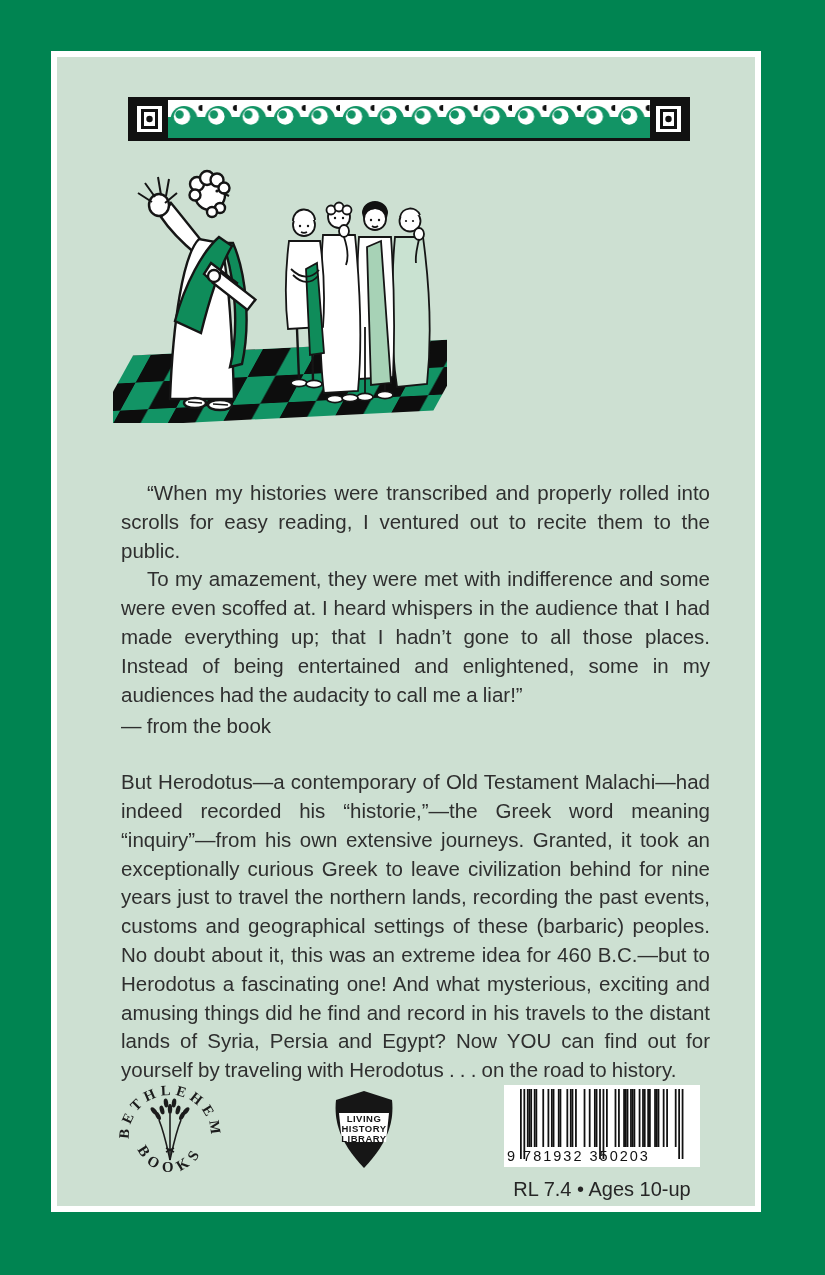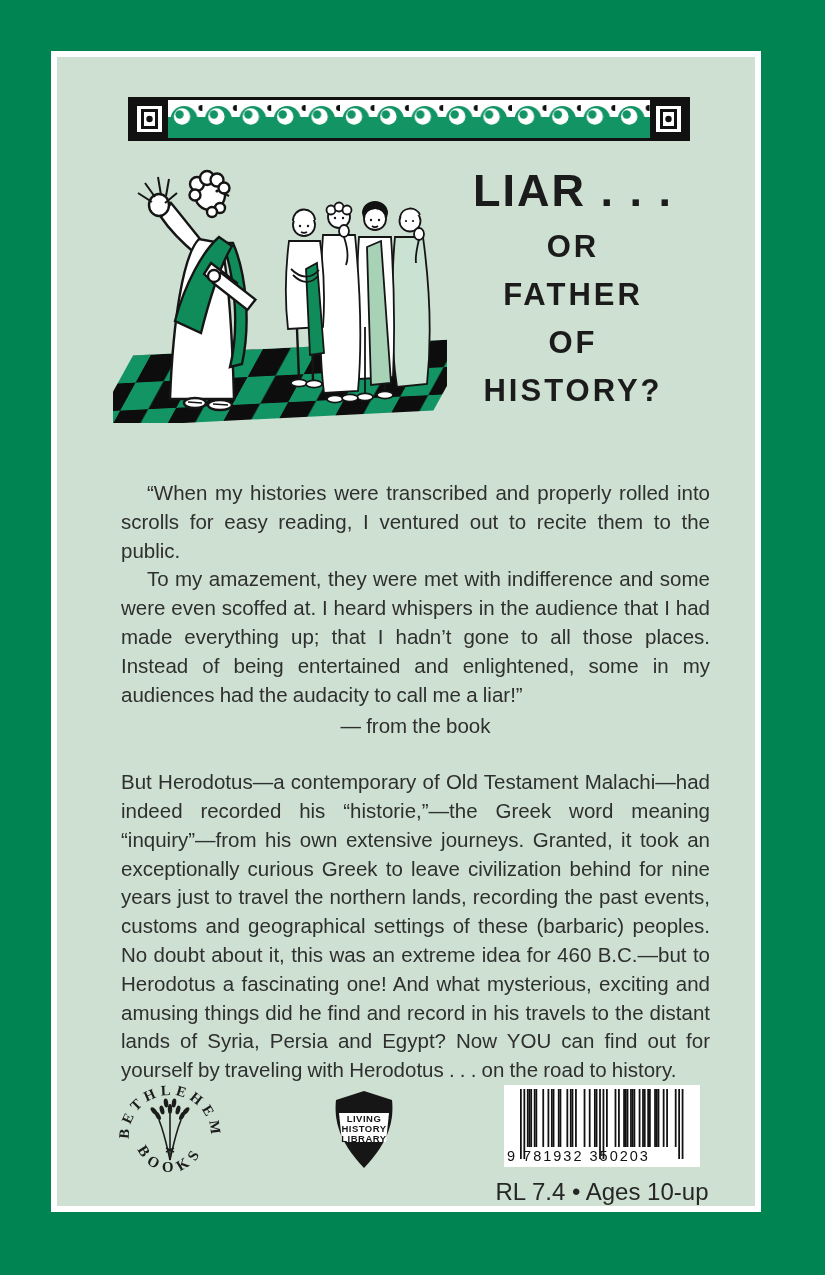--- a/index.html
+++ b/index.html
@@ -22,28 +22,28 @@
   }
   .t1{font-size:45px;line-height:1.05;letter-spacing:2px;}
   .t2{font-size:31px;line-height:1;letter-spacing:3px;margin-top:17px;}
   .blurb{
     left:64px;top:381px;width:589px;
     font-size:20.5px;line-height:28.8px;color:#2f2f2f;
     text-align:justify;word-spacing:-0.5px;margin-top:41px;
   }
   .blurb p{margin:0;}
   p.indent{text-indent:26px;}
-  p.attribution{text-align:center;text-indent:0;margin-top:3px;}
+  p.attribution{text-align:left;text-indent:0;margin-top:3px;}
   p.description{margin-top:27px;}
   .publogo{left:59px;top:1023px;width:108px;height:108px;}
   .shield{left:269px;top:1031px;width:76px;height:84px;}
   .barcodebox{left:447px;top:1028px;width:196px;height:82px;background:#ffffff;border-radius:32px;}
   .rlline{
     left:427px;top:1121px;width:236px;text-align:center;
-    font-size:24px;color:#262626;
+    font-size:20px;color:#262626;
   }
 </style>
 </head>
 <body>
 
 <div class="panel">
 
   <svg class="abs waveborder" viewBox="0 0 562 44">
     <defs>
       <pattern id="wv" x="40" y="3" width="34.4" height="38" patternUnits="userSpaceOnUse">
@@ -163,27 +163,20 @@
       <circle cx="99" cy="61" r="5" fill="#ffffff"></circle>
       <path d="M110,42 l6,3" fill="none" stroke-width="2"></path>
       <circle cx="104" cy="40" r="1.6" fill="#151515" stroke="none"></circle>
 
       <ellipse cx="82" cy="252" rx="11" ry="5" fill="#ffffff"></ellipse>
       <ellipse cx="107" cy="254" rx="12" ry="5" fill="#ffffff"></ellipse>
       <path d="M75,251 l14,1 M100,253 l15,1" fill="none" stroke-width="1.6"></path>
     </g>
   </svg>
 
-  <div class="abs title">
-    <div class="t1">LIAR . . .</div>
-    <div class="t2">OR</div>
-    <div class="t2">FATHER</div>
-    <div class="t2">OF</div>
-    <div class="t2">HISTORY?</div>
-  </div>
 
   <div class="abs blurb">
     <p class="indent">“When my histories were transcribed and properly rolled into scrolls for easy reading, I ventured out to recite them to the public.</p>
     <p class="indent">To my amazement, they were met with indifference and some were even scoffed at. I heard whispers in the audience that I had made everything up; that I hadn’t gone to all those places. Instead of being entertained and enlightened, some in my audiences had the audacity to call me a liar!”</p>
     <p class="attribution">— from the book</p>
     <p class="description">But Herodotus—a contemporary of Old Testament Malachi—had indeed recorded his “historie,”—the Greek word meaning “inquiry”—from his own extensive journeys. Granted, it took an exceptionally curious Greek to leave civilization behind for nine years just to travel the northern lands, recording the past events, customs and geographical settings of these (barbaric) peoples. No doubt about it, this was an extreme idea for 460 B.C.—but to Herodotus a fascinating one! And what mysterious, exciting and amusing things did he find and record in his travels to the distant lands of Syria, Persia and Egypt? Now YOU can find out for yourself by traveling with Herodotus . . . on the road to history.</p>
   </div>
 
   <svg class="abs publogo" viewBox="0 0 108 108">
     <defs>

